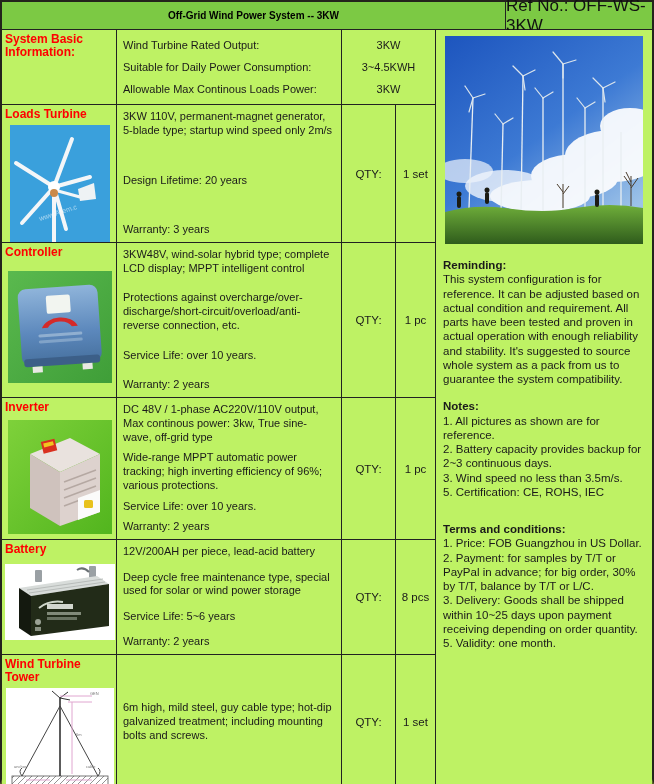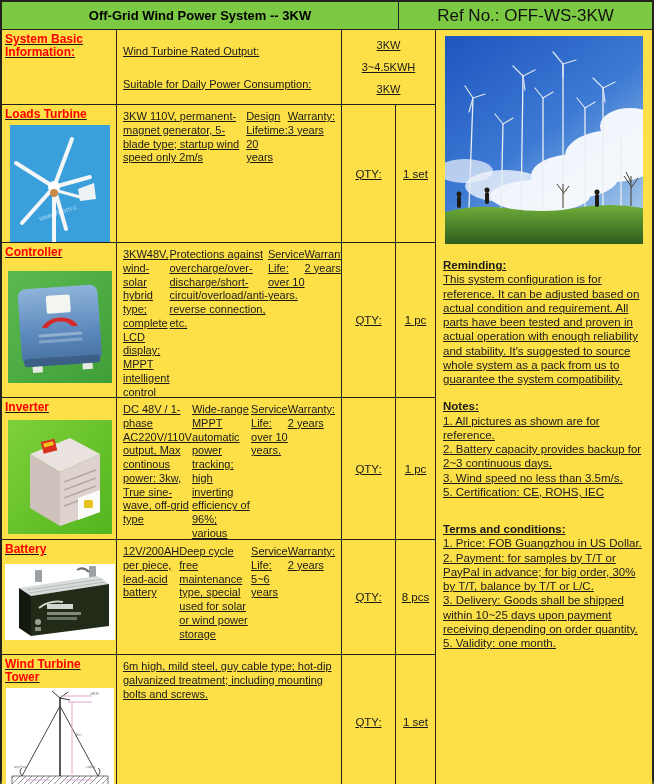--- a/index.html
+++ b/index.html
@@ -12,41 +12,41 @@
   .sheet {
     width: 654px; height: 784px;
     border: 2px solid #23231c;
     border-bottom: 5px solid #5a6228;
     background: #fff;
     display: flex; flex-direction: column;
   }
   
   .hdr { display: flex; height: 28px; background: #7cc944; border-bottom: 1px solid #222; flex: 0 0 auto; }
   .hdr-title {
-    width: 397px; border-right: 1px solid #222;
+    width: 504px; border-right: 1px solid #222;
     display: flex; align-items: center; justify-content: center;
-    font-weight: bold; font-size: 13px; color: #000;
+    font-weight: bold; font-size: 10px; color: #000;
   }
   .hdr-ref {
     flex: 1; display: flex; align-items: center; justify-content: center;
     font-size: 17px; color: #111;
   }
   
   .grid {
     flex: 1 1 auto;
     display: grid;
     grid-template-columns: 115px 225px 54px 40px 1fr;
     grid-template-rows: 75px 138px 155px 142px 115px auto;
   }
-  .cell { border-right: 1px solid #222; border-bottom: 1px solid #222; overflow: hidden; background: #fde047; text-decoration: underline; }
+  .cell { border-right: 1px solid #222; border-bottom: 1px solid #222; overflow: hidden; background: #bef264; }
   .cell.last-row { border-bottom: none; }
   .label-cell { padding: 3px 2px 0 3px; }
   .red-label { color: #f00; font-weight: bold; font-size: 12px; line-height: 1.1; }
   .prod-img { display: block; margin: 4px auto 0 auto; }
-  .desc-cell { padding: 5px 6px; font-size: 11px; line-height: 1.25; display: flex; flex-direction: row; justify-content: space-between; }
+  .desc-cell { padding: 5px 6px; font-size: 11px; line-height: 1.25; display: flex; flex-direction: column; justify-content: space-between; }
   .desc-cell p { margin: 0; }
   .desc-center { justify-content: center; }
   .qty-cell { display: flex; align-items: center; justify-content: center; font-size: 11.5px; }
   
   .sys-names { padding: 4px 6px; font-size: 11px; display: flex; flex-direction: column; justify-content: space-around; }
   .sys-vals { grid-column: 3 / span 2; display: flex; flex-direction: column; justify-content: space-around; font-size: 11px; text-align: center; padding: 4px 0; }
   
   .sidebar {
     grid-column: 5; grid-row: 1 / span 6;
     border-right: none; border-bottom: none;
@@ -70,20 +70,21 @@
   </div>
 
   <div class="grid">
 
     <div class="cell label-cell">
       <div class="red-label">System Basic Information:</div>
     </div>
     <div class="cell sys-names">
       <p>Wind Turbine Rated Output:</p>
       <p>Suitable for Daily Power Consumption:</p>
+      <p>Allowable Max Continous Loads Power:</p>
     </div>
     <div class="cell sys-vals">
       <p>3KW</p>
       <p>3~4.5KWH</p>
       <p>3KW</p>
     </div>
 
     <div class="cell label-cell">
       <div class="red-label">Loads Turbine</div>
       <svg class="prod-img" width="100" height="126" viewBox="0 0 100 126">

